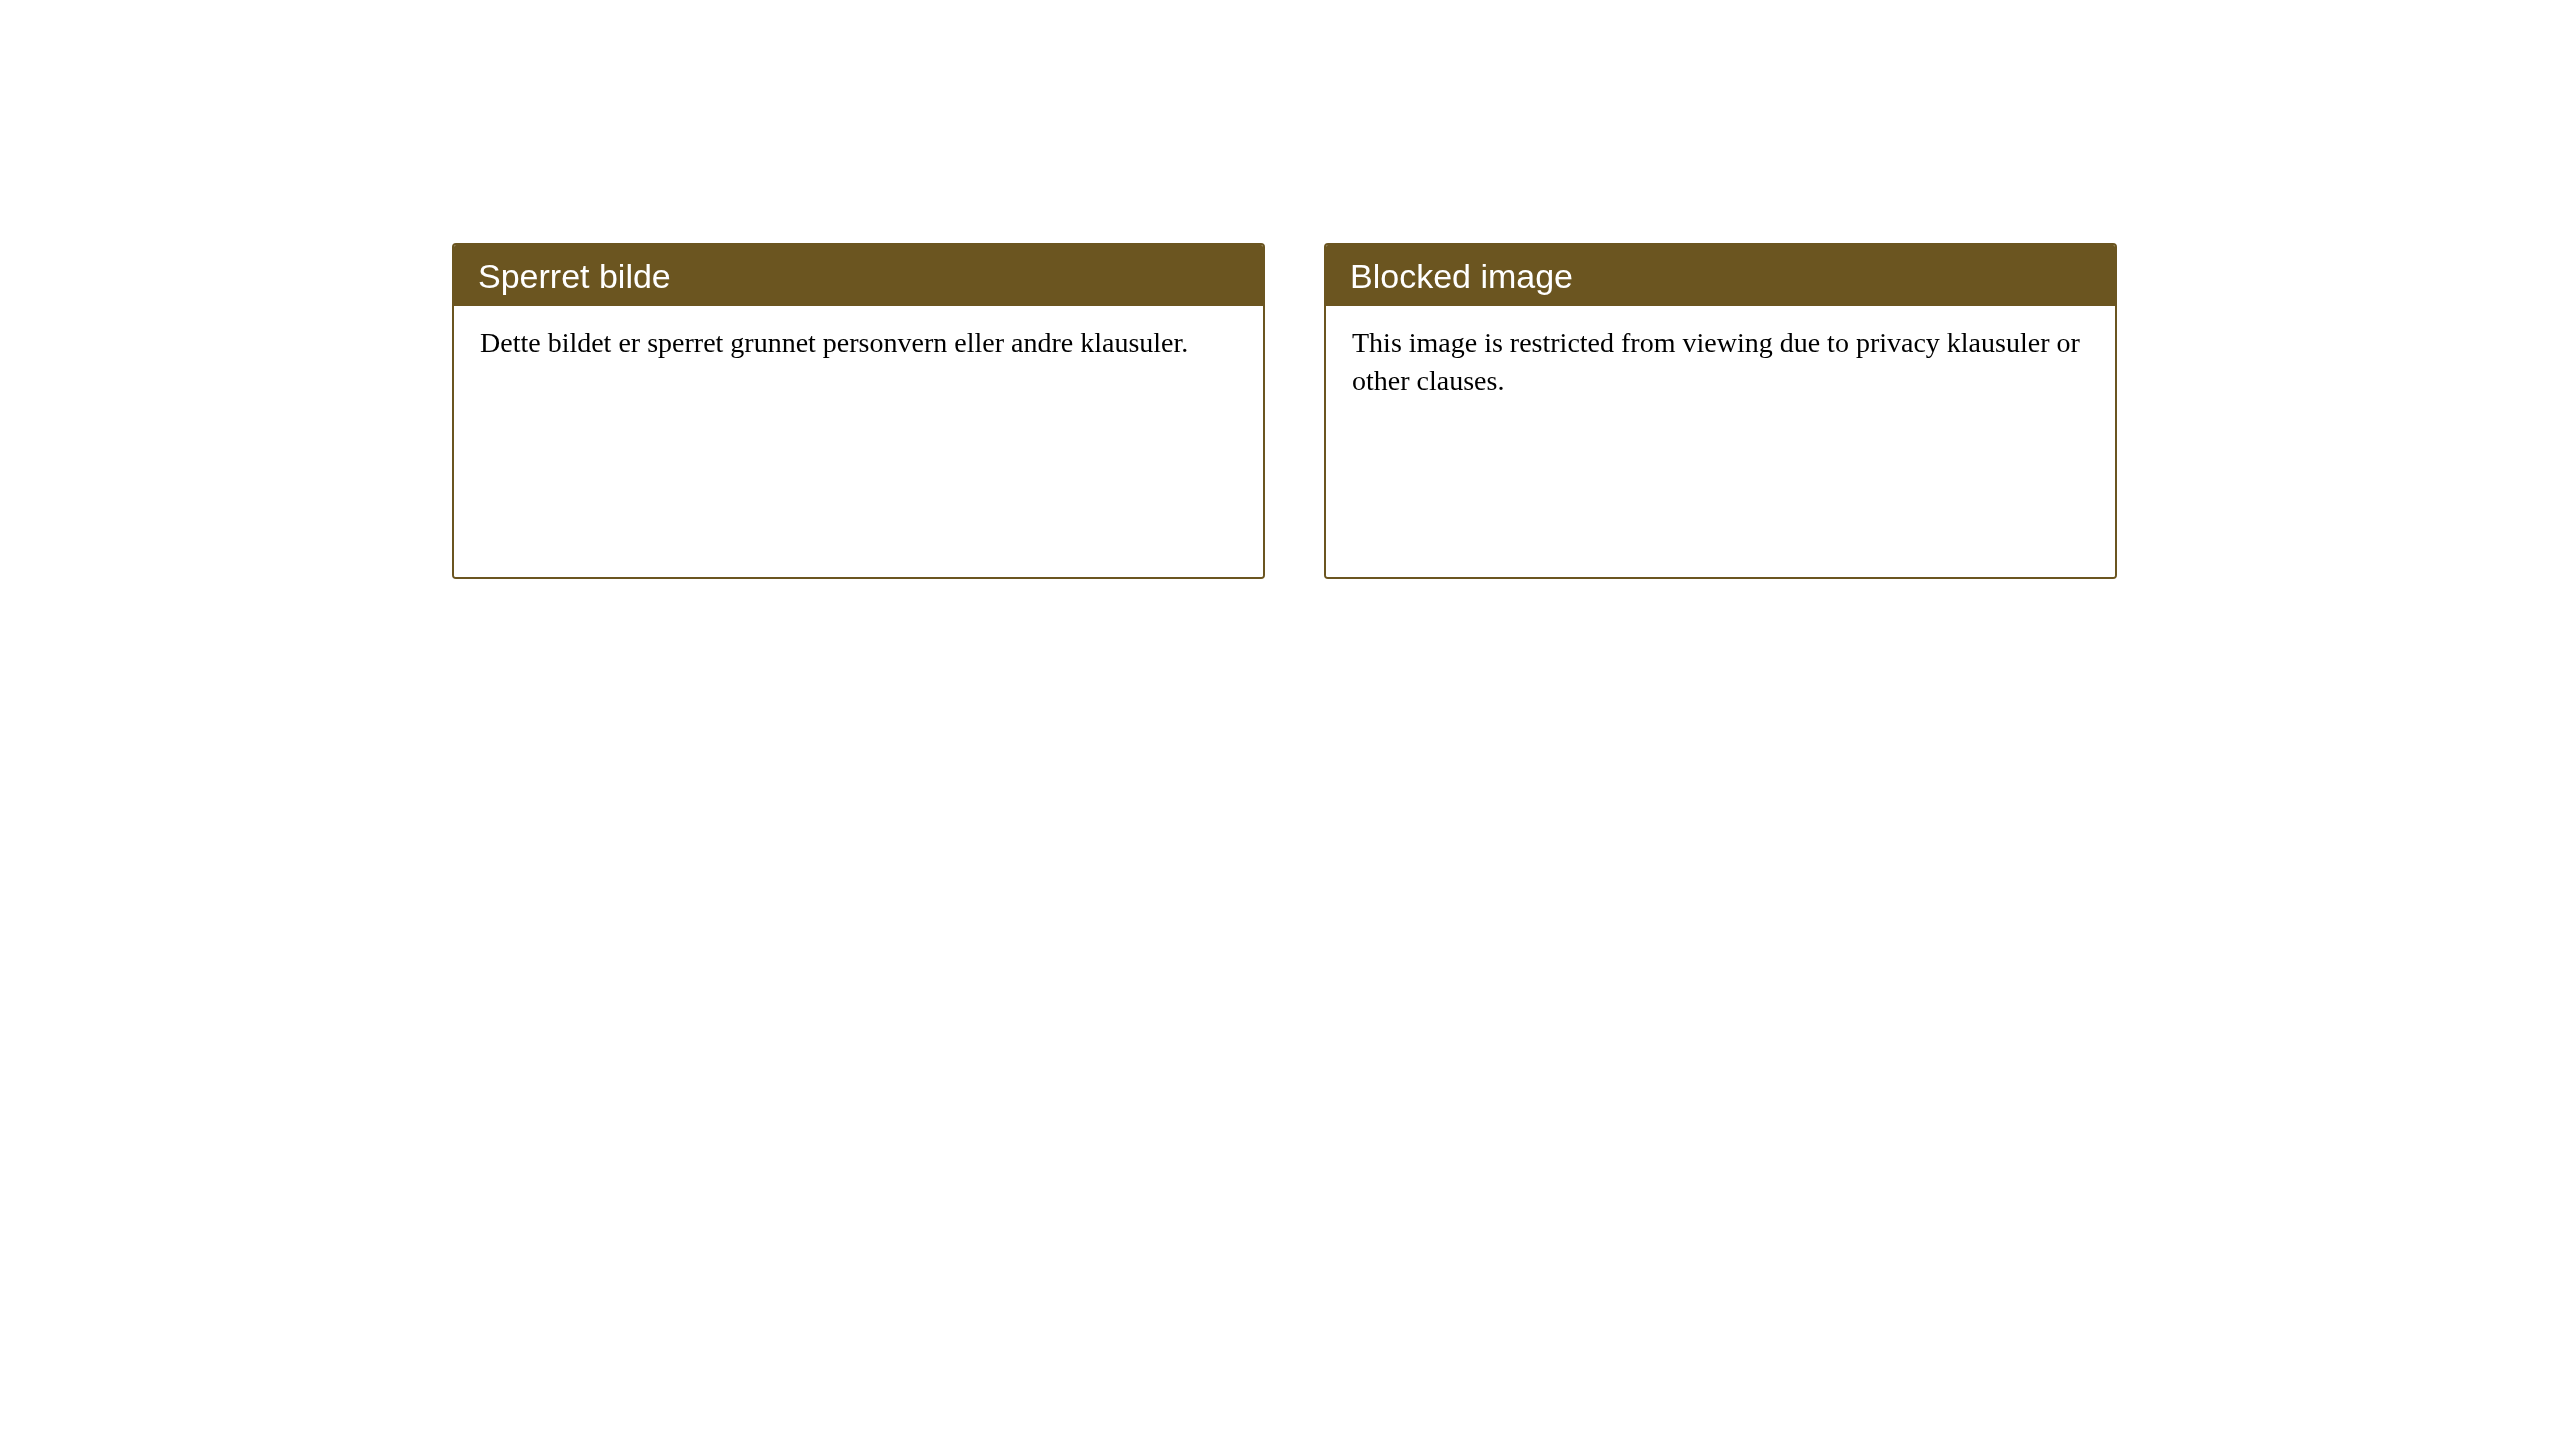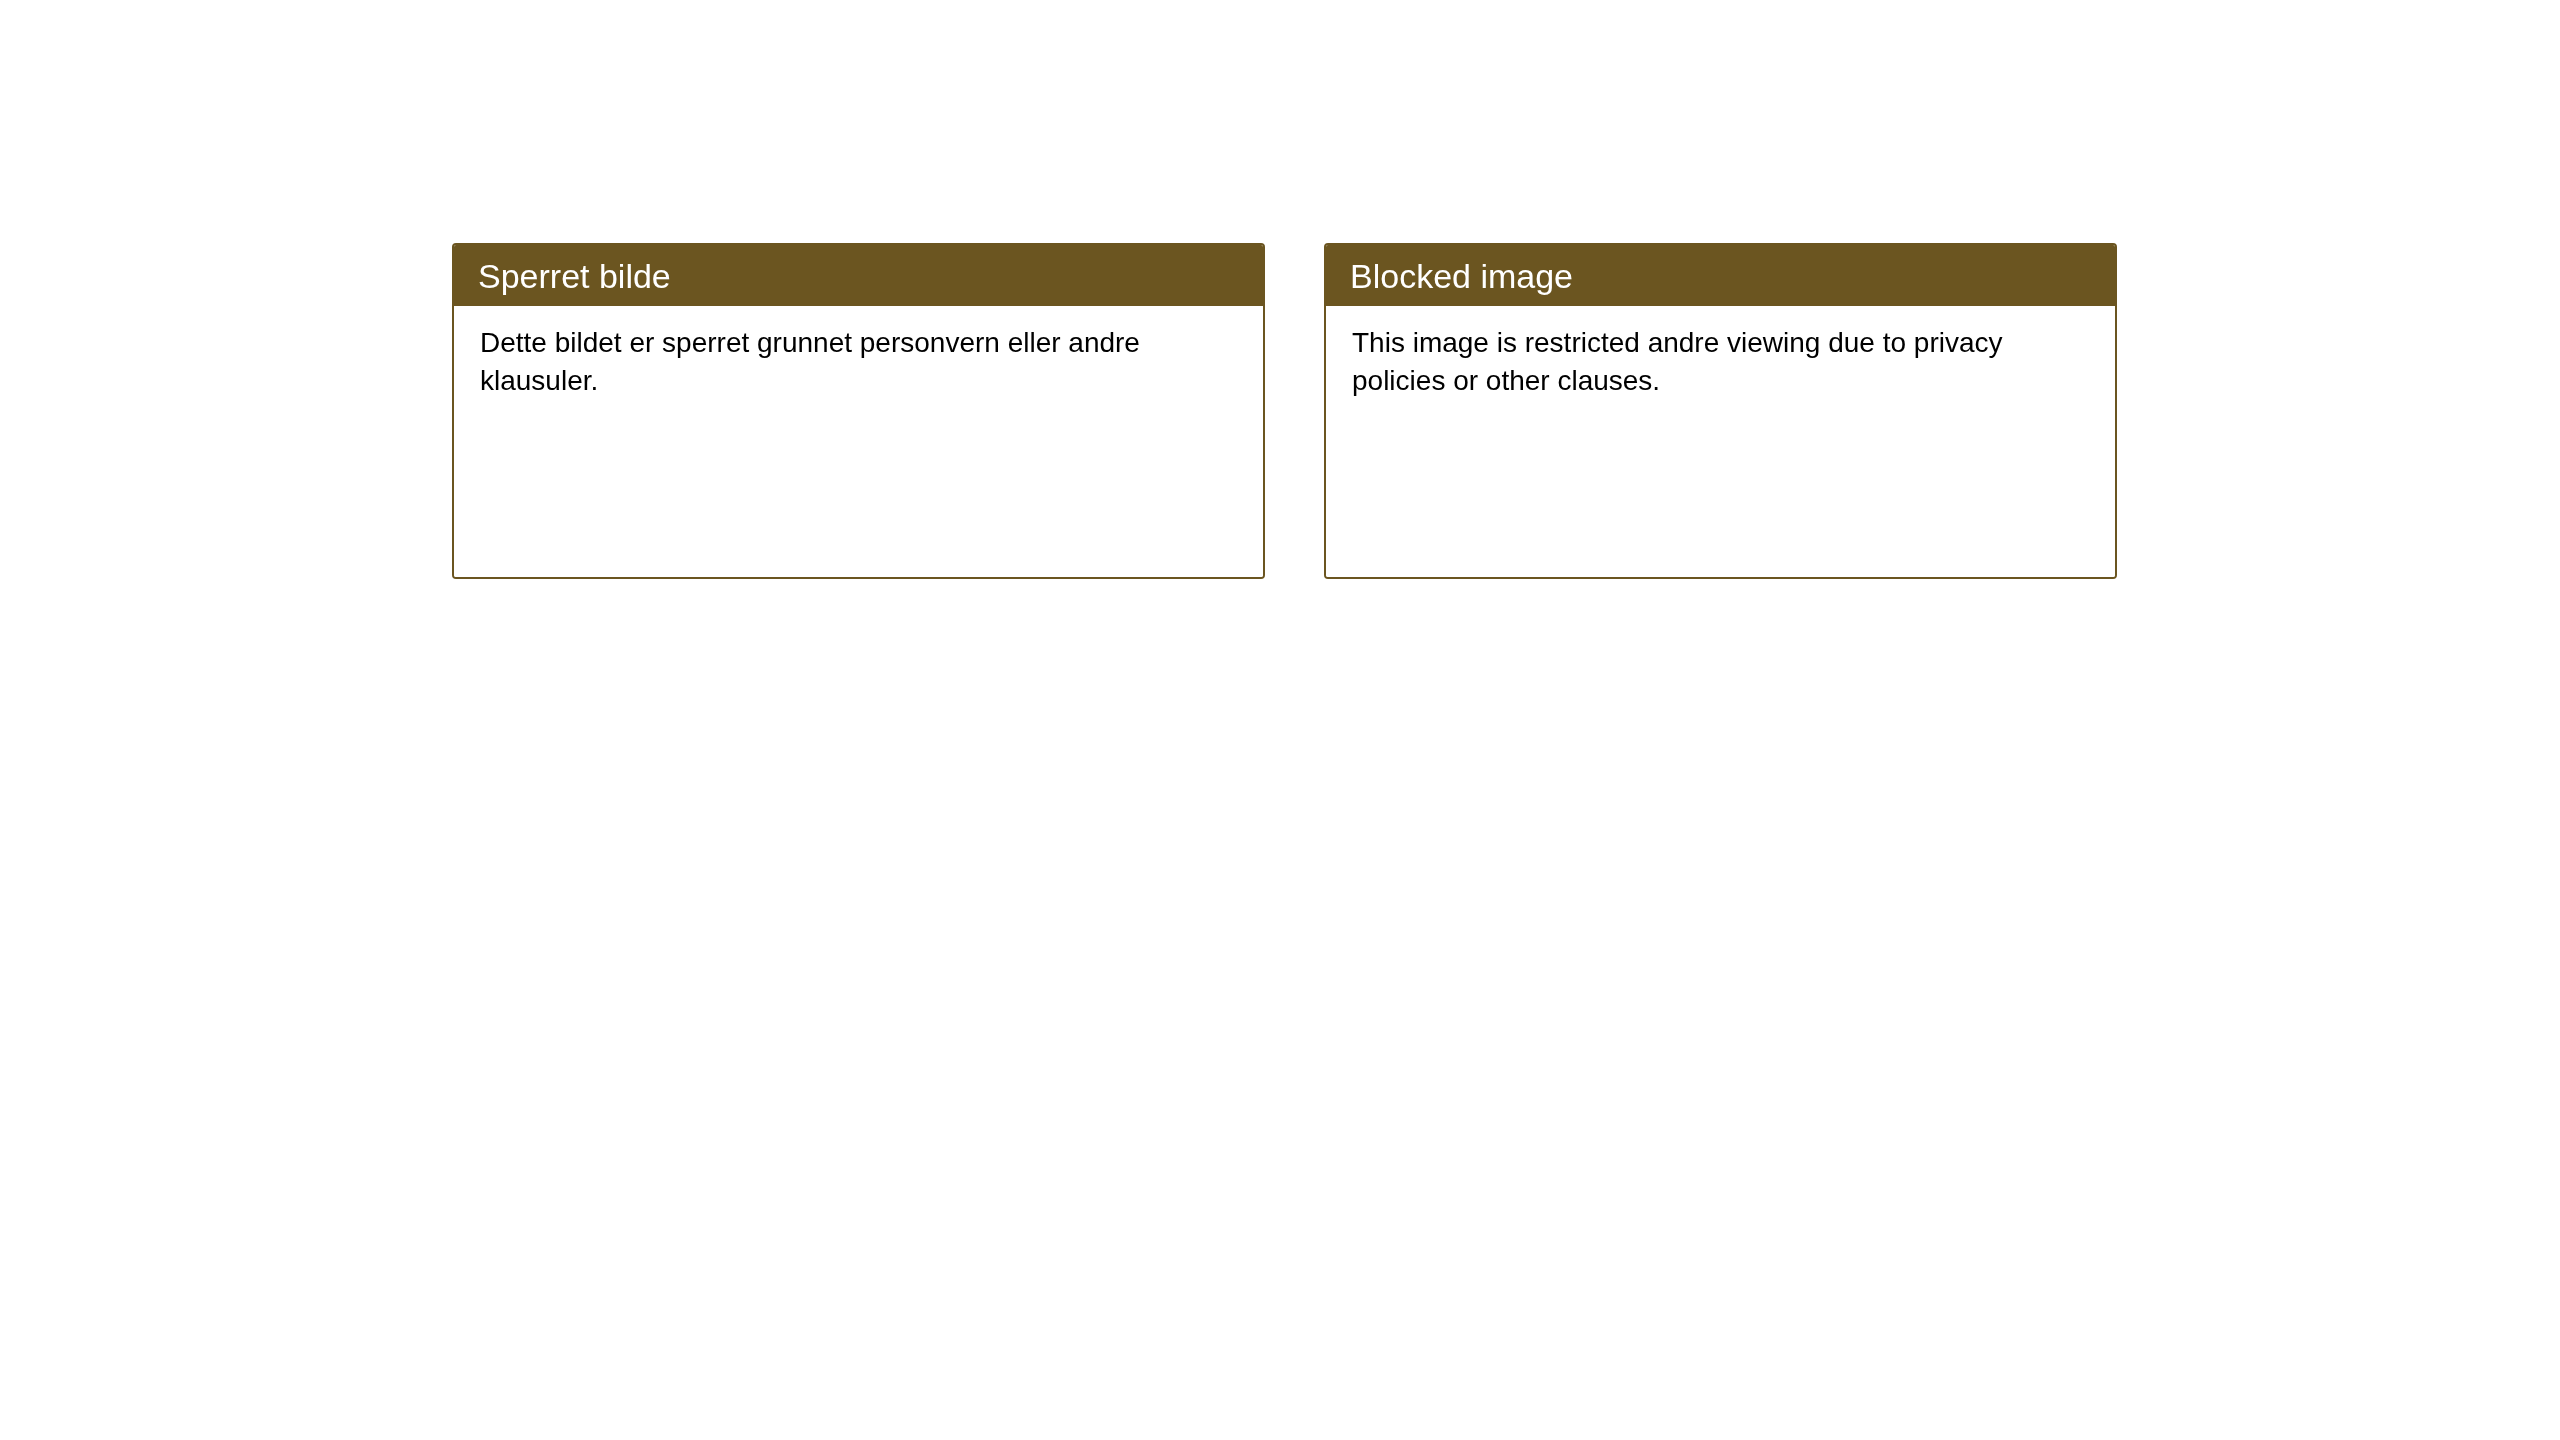--- a/index.html
+++ b/index.html
@@ -69,20 +69,21 @@
     box-sizing: border-box;
     background: #ffffff;
   }
 
   .card-paragraph {
     color: #000000;
     font-size: 28px;
     line-height: 38px;
     font-weight: 400;
     margin: 0;
+    font-family: Liberation Serif, serif;
   }
 
   .paragraph-gap {
     height: 38px;
   }
 </style>
 </head>
 <body>
 
 <div class="canvas">
@@ -95,18 +96,18 @@
       <p class="card-paragraph">Dette bildet er sperret grunnet personvern eller andre klausuler.</p>
       <div class="paragraph-gap"></div>
     </div>
   </div>
 
   <div class="card card-en">
     <div class="card-header">
       <span class="card-title">Blocked image</span>
     </div>
     <div class="card-body">
-      <p class="card-paragraph">This image is restricted andre viewing due to privacy policies or other clauses.</p>
+      <p class="card-paragraph">This image is restricted from viewing due to privacy klausuler or other clauses.</p>
       <div class="paragraph-gap"></div>
     </div>
   </div>
 
 </div>
 
 </body></html>

